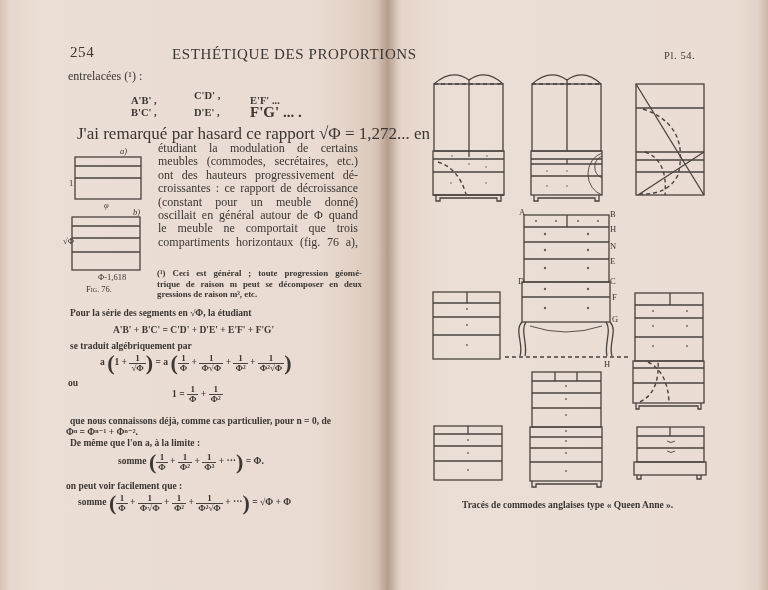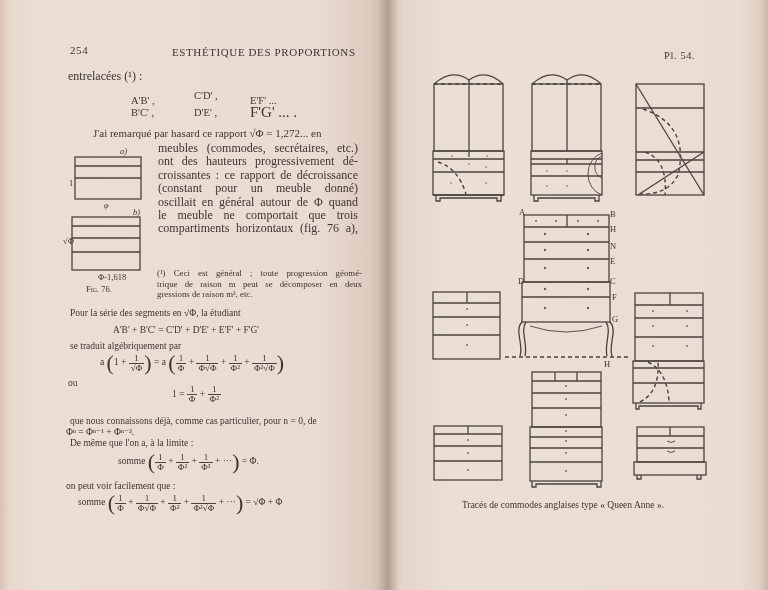--- a/index.html
+++ b/index.html
@@ -16,23 +16,23 @@
     }
     .page-right {
       left:388px; width:380px;
       background:linear-gradient(90deg,#cdb8aa 0px,#e5d5ca 14px,#ebdfd5 60px,#eadcd2 350px,#e2d2c6 370px,#cbb7a9 380px);
     }
     .spine-shadow {
       position:absolute; left:378px; top:0; width:20px; height:590px;
       background:linear-gradient(90deg,rgba(120,95,80,0) 0%,rgba(120,95,80,0.28) 50%,rgba(120,95,80,0) 100%);
     }
     .abs { position:absolute; white-space:nowrap; }
-    .running-head { font-size:11px; letter-spacing:0.6px; }
+    .running-head { font-size:15px; letter-spacing:0.6px; }
     .body-text { font-size:12px; line-height:13.4px; }
-    .small-text { font-size:9.5px; line-height:11px; }
+    .small-text { font-size:9.5px; line-height:11px;font-weight:bold; }
     .tiny { font-size:8.5px; }
     .just { text-align:justify; text-align-last:justify; white-space:normal; }
     svg { position:absolute; overflow:visible; }
     .ink { stroke:#4a423c; fill:none; stroke-width:1.3; }
     .ink-thin { stroke:#4a423c; fill:none; stroke-width:0.9; }
     .dash { stroke:#4a423c; fill:none; stroke-width:1.4; stroke-dasharray:4 3; }
     .dot { fill:#6a605a; }
     .frac { display:inline-block; vertical-align:middle; text-align:center; font-size:9px; line-height:9px; }
     .frac .num { display:block; border-bottom:0.8px solid #4a423c; padding:0 2px; }
     .frac .den { display:block; padding:0 2px; }
@@ -49,22 +49,23 @@
 <div class="abs running-head" style="left:172px;top:46px;">ESTHÉTIQUE DES PROPORTIONS</div>
 <div class="abs body-text" style="left:68px;top:70px;">entrelacées (¹) :</div>
 
 <div class="abs small-text" style="left:131px;top:95px;font-size:10.5px;">A'B' ,</div>
 <div class="abs small-text" style="left:194px;top:90px;font-size:10.5px;">C'D' ,</div>
 <div class="abs small-text" style="left:250px;top:95px;font-size:10.5px;">E'F' ...</div>
 <div class="abs small-text" style="left:131px;top:107px;font-size:10.5px;">B'C' ,</div>
 <div class="abs small-text" style="left:194px;top:107px;font-size:10.5px;">D'E' ,</div>
 <div class="abs small-text" style="left:250px;top:107px;font-size:15px;">F'G' ... .</div>
 
-<div class="abs body-text" style="left:93px;top:127px;font-size:11px;">J'ai remarqué par hasard ce rapport √Φ = 1,272... en</div>
+<div class="abs body-text" style="left:77px;top:127px;font-size:17px;">J'ai remarqué par hasard ce rapport √Φ = 1,272... en</div>
 <div class="abs" style="left:158px;top:142px;width:200px;">
+  <div class="body-text just">étudiant la modulation de certains</div>
   <div class="body-text just">meubles (commodes, secrétaires, etc.)</div>
   <div class="body-text just">ont des hauteurs progressivement dé-</div>
   <div class="body-text just">croissantes : ce rapport de décroissance</div>
   <div class="body-text just">(constant pour un meuble donné)</div>
   <div class="body-text just">oscillait en général autour de Φ quand</div>
   <div class="body-text just">le meuble ne comportait que trois</div>
   <div class="body-text just">compartiments horizontaux (fig. 76 a),</div>
 </div>
 
 <svg style="left:60px;top:140px;" width="95" height="150">

